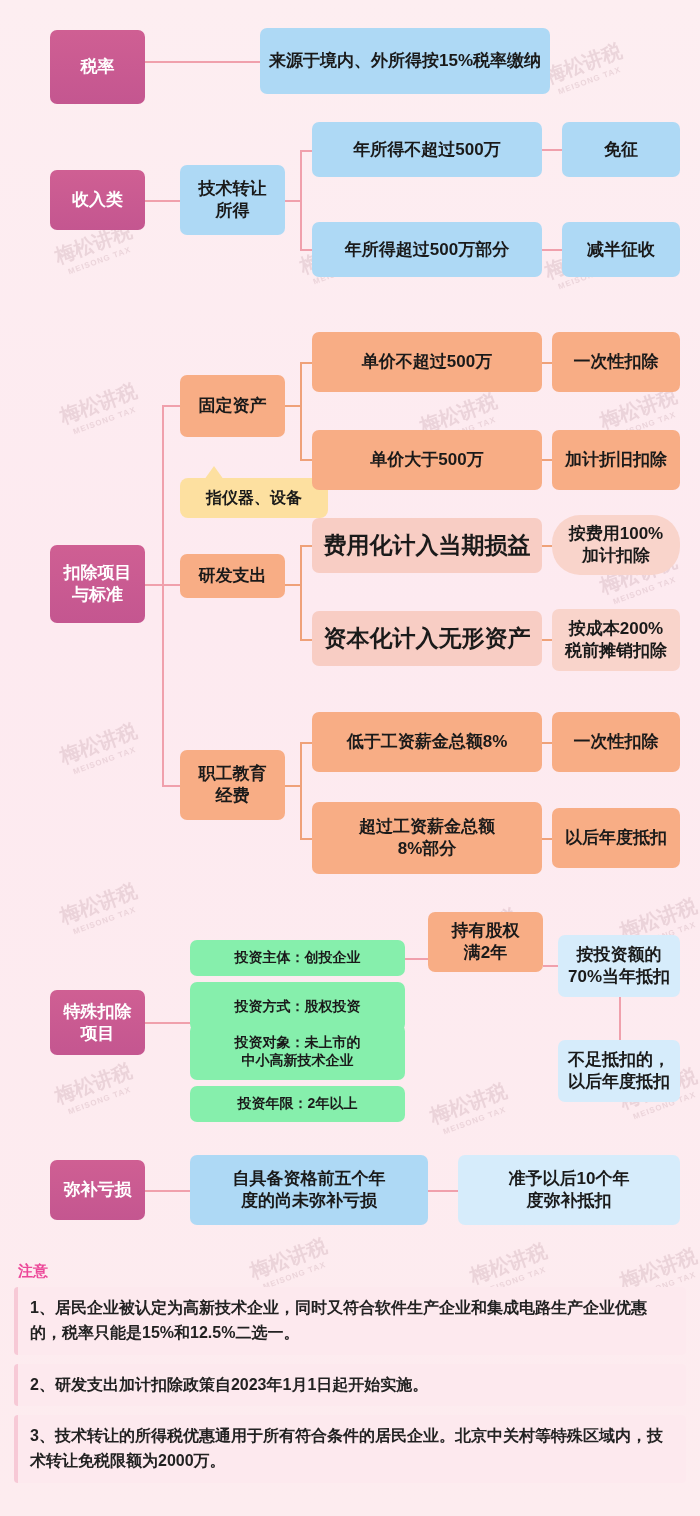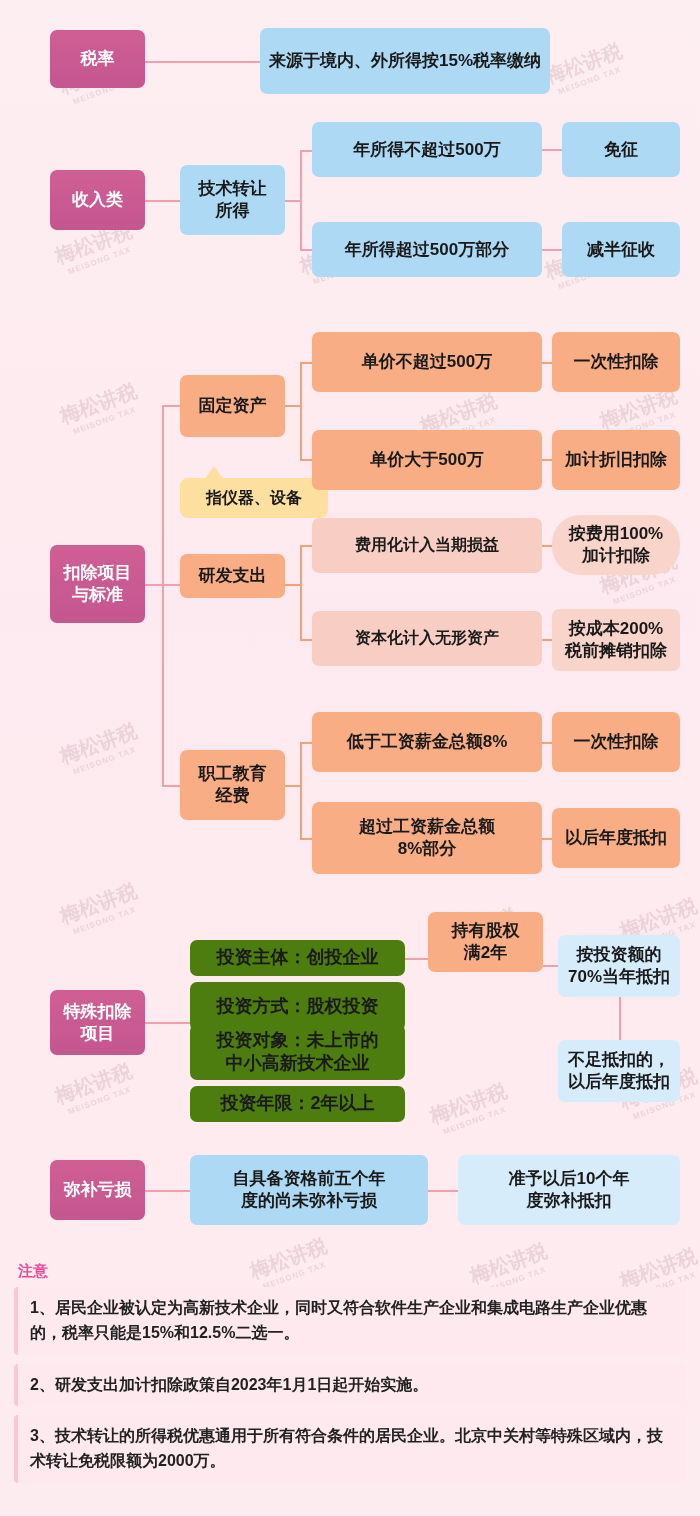--- a/index.html
+++ b/index.html
@@ -17,24 +17,24 @@
     font-weight:bold;line-height:1.28;
     padding:4px 6px;
   }
   .cat{ 
     background:linear-gradient(180deg,#d munchen);
   }
   .cat{background:linear-gradient(180deg,#cf5f93 0%,#c45690 100%);color:#fff;font-size:17px;}
   .blue{background:#aed9f5;color:#1a1a1a;font-size:17px;}
   .blue-lt{background:#d6ecfb;color:#1a1a1a;font-size:17px;}
   .orange{background:#f8ad85;color:#1a1a1a;font-size:17px;}
-  .pink-lt{background:#f8cdc4;color:#1a1a1a;font-size:16px;}
+  .pink-lt{background:#f8cdc4;color:#1a1a1a;font-size:23px;}
   .pink-lt2{background:#f9d4cb;color:#1a1a1a;font-size:17px;}
   .yellow{background:#fde0a0;color:#1a1a1a;font-size:16px;border-radius:8px;}
-  .teal{background:#4d7c0f;color:#1a1a1a;font-size:18px;}
+  .teal{background:#86efac;color:#1a1a1a;font-size:14px;}
 
   .line{position:absolute;background:#f0a0ac;}
   .lh{height:2px;}
   .lv{width:2px;}
   .line.orange-line{background:#efa179;}
 
   .note-wrap{position:absolute;left:14px;top:1262px;width:672px;}
   .note-title{color:#ec4899;font-weight:bold;font-size:15px;margin:0 0 6px 4px;}
   .note{
     background:#fde9ee;border-left:4px solid #f7c9d6;
@@ -70,21 +70,21 @@
   <div class="wm" style="left:440px;top:915px;"><span>梅松讲税</span><small>MEISONG TAX</small></div>
   <div class="wm" style="left:620px;top:905px;"><span>梅松讲税</span><small>MEISONG TAX</small></div>
   <div class="wm" style="left:55px;top:1070px;"><span>梅松讲税</span><small>MEISONG TAX</small></div>
   <div class="wm" style="left:430px;top:1090px;"><span>梅松讲税</span><small>MEISONG TAX</small></div>
   <div class="wm" style="left:620px;top:1075px;"><span>梅松讲税</span><small>MEISONG TAX</small></div>
   <div class="wm" style="left:250px;top:1245px;"><span>梅松讲税</span><small>MEISONG TAX</small></div>
   <div class="wm" style="left:470px;top:1250px;"><span>梅松讲税</span><small>MEISONG TAX</small></div>
   <div class="wm" style="left:620px;top:1255px;"><span>梅松讲税</span><small>MEISONG TAX</small></div>
 
   <div class="line lh" style="left:145px;top:61px;width:115px;"></div>
-  <div class="node cat" style="left:50px;top:30px;width:95px;height:58px;">税率</div>
+  <div class="node cat" style="left:50px;top:30px;width:95px;height:74px;">税率</div>
   <div class="node blue" style="left:260px;top:28px;width:290px;height:66px;">来源于境内、外所得按15%税率缴纳</div>
 
   <div class="line lh" style="left:145px;top:200px;width:35px;"></div>
   <div class="node cat" style="left:50px;top:170px;width:95px;height:60px;">收入类</div>
   <div class="node blue" style="left:180px;top:165px;width:105px;height:70px;white-space:pre-line;">技术转让
 所得</div>
 
   <div class="line lv" style="left:300px;top:150px;height:100px;"></div>
   <div class="line lh" style="left:285px;top:200px;width:15px;"></div>
   <div class="line lh" style="left:300px;top:150px;width:12px;"></div>

